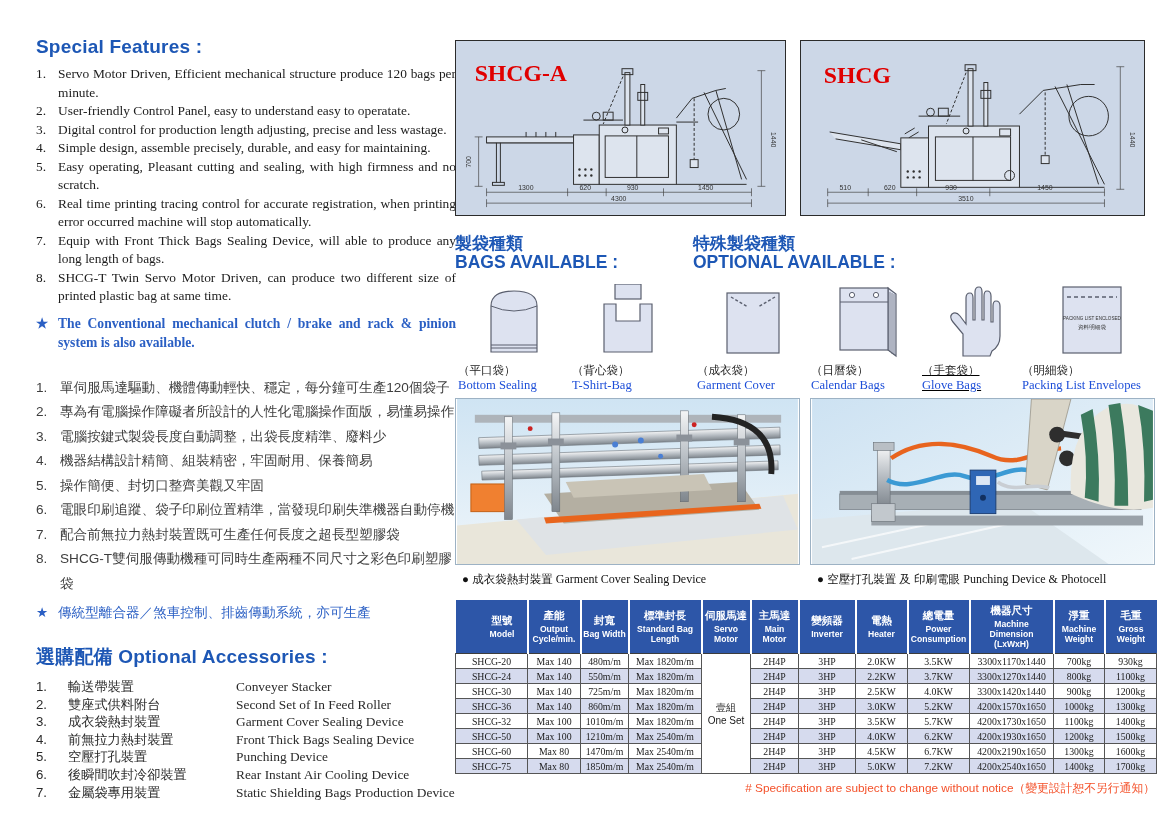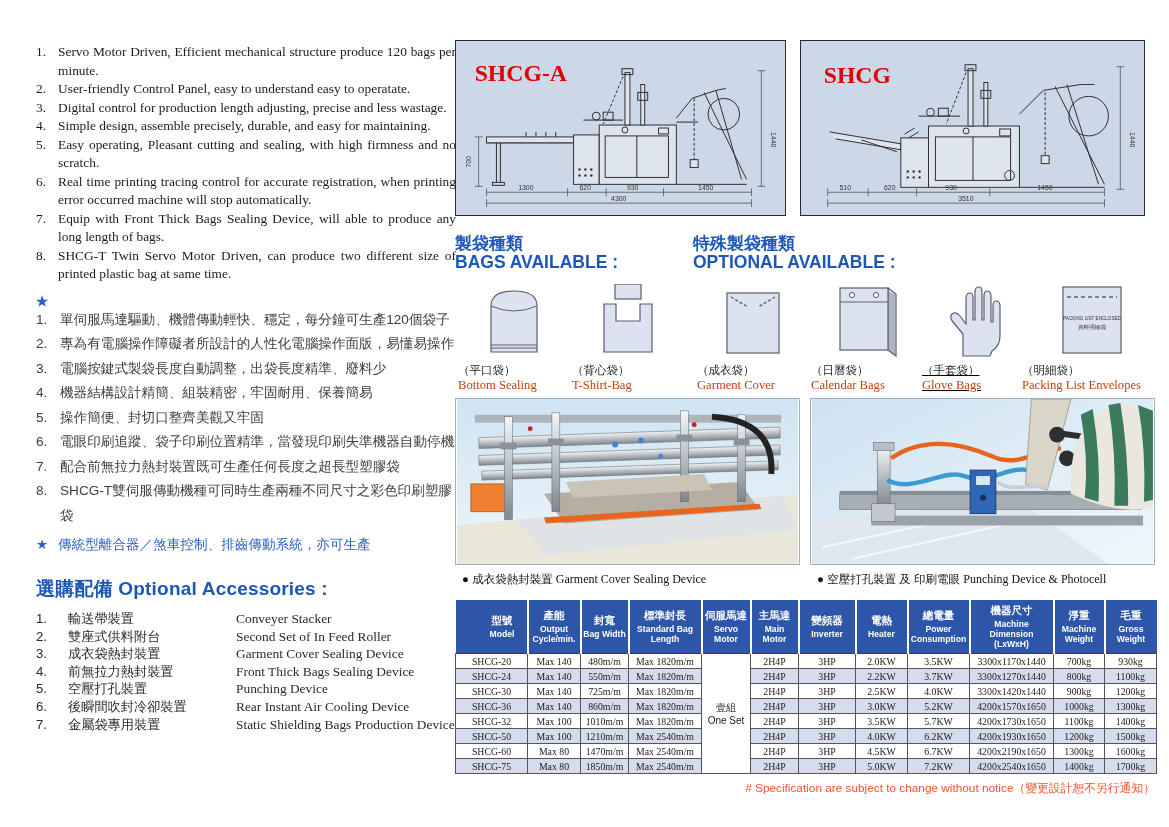--- a/index.html
+++ b/index.html
@@ -39,21 +39,21 @@
   .dim { stroke:#444; stroke-width:0.7; fill:none; }
   .dimt { font-size:7px; fill:#333; font-family:"Liberation Sans",sans-serif; }
   .redlabel { fill:#e00000; font-family:"Liberation Serif",serif; font-weight:bold; font-size:24px; }
 
   
   .sec-head-cn { position:absolute; color:#1d57b5; font-weight:bold; font-size:17px; }
   .sec-head-en { position:absolute; color:#1d57b5; font-weight:bold; font-size:17.5px; }
   .bag-item { position:absolute; top:284px; width:112px; }
   .bag-item svg { width:86px; height:76px; display:block; margin:0 auto; }
   .bag-cn { font-size:11.5px; color:#222; margin-top:3px; }
-  .bag-en { font-family:"Liberation Serif",serif; font-size:12.6px; color:#c2410c; }
+  .bag-en { font-family:"Liberation Serif",serif; font-size:12.6px; color:#1d4ed8; }
   .bagshape { fill:#dde2f0; stroke:#5a5f6e; stroke-width:1.2; }
 
   
   .photo { position:absolute; top:398px; height:167px; border:1px solid #9db2c4; }
   .photo svg { width:100%; height:100%; display:block; }
   .ph-cap { position:absolute; top:572px; font-size:11.5px; color:#111; }
   .ph-cap .cn { font-family:"Liberation Sans",sans-serif; }
   .ph-cap .en { font-family:"Liberation Serif",serif; font-size:12px; }
 
   
@@ -71,32 +71,34 @@
   tbody td.servo { font-family:"Liberation Sans",sans-serif; font-size:10px; background:#ffffff !important; }
   #spec-note { position:absolute; left:455px; top:781px; width:700px; text-align:right;
     color:#f4512a; font-size:11.8px; }
 
   .silver { fill:url(#silverg); }
 </style>
 </head>
 <body>
 
 <div id="left-col">
+  <div class="blue-head">Special Features :</div>
   <ol class="en-list" id="sf-list">
       <li><span class="num">1.</span>Servo Motor Driven, Efficient mechanical structure produce 120 bags per minute.</li>
       <li><span class="num">2.</span>User-friendly Control Panel, easy to understand easy to operatate.</li>
       <li><span class="num">3.</span>Digital control for production length adjusting, precise and less wastage.</li>
       <li><span class="num">4.</span>Simple design, assemble precisely, durable, and easy for maintaining.</li>
       <li><span class="num">5.</span>Easy operating, Pleasant cutting and sealing, with high firmness and no scratch.</li>
       <li><span class="num">6.</span>Real time printing tracing control for accurate registration, when printing error occurred machine will stop automatically.</li>
       <li><span class="num">7.</span>Equip with Front Thick Bags Sealing Device, will able to produce any long length of bags.</li>
       <li><span class="num">8.</span>SHCG-T Twin Servo Motor Driven, can produce two different size of printed plastic bag at same time.</li>
     </ol>
   <div class="star-note">
     <span class="star">★</span>
+    <span>The Conventional mechanical clutch / brake and rack &amp; pinion system is also available.</span>
   </div>
 
   <div id="cn-sec">
     <ol class="cn-list" id="cn-list">
         <li><span class="num">1.</span>單伺服馬達驅動、機體傳動輕快、穩定，每分鐘可生產120個袋子</li>
         <li><span class="num">2.</span>專為有電腦操作障礙者所設計的人性化電腦操作面版，易懂易操作</li>
         <li><span class="num">3.</span>電腦按鍵式製袋長度自動調整，出袋長度精準、廢料少</li>
         <li><span class="num">4.</span>機器結構設計精簡、組裝精密，牢固耐用、保養簡易</li>
         <li><span class="num">5.</span>操作簡便、封切口整齊美觀又牢固</li>
         <li><span class="num">6.</span>電眼印刷追蹤、袋子印刷位置精準，當發現印刷失準機器自動停機</li>

